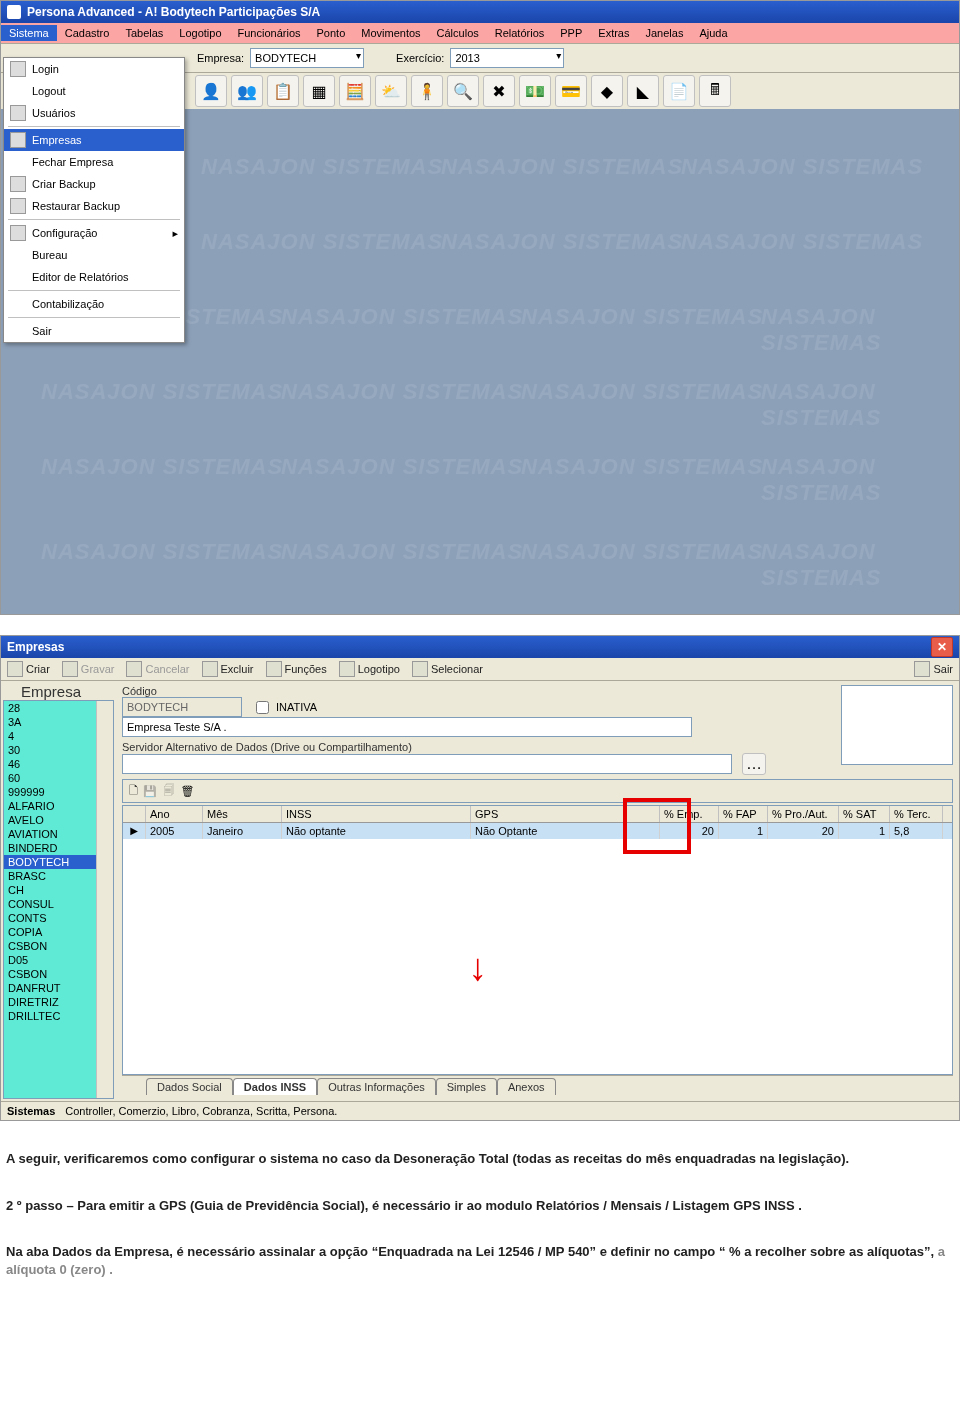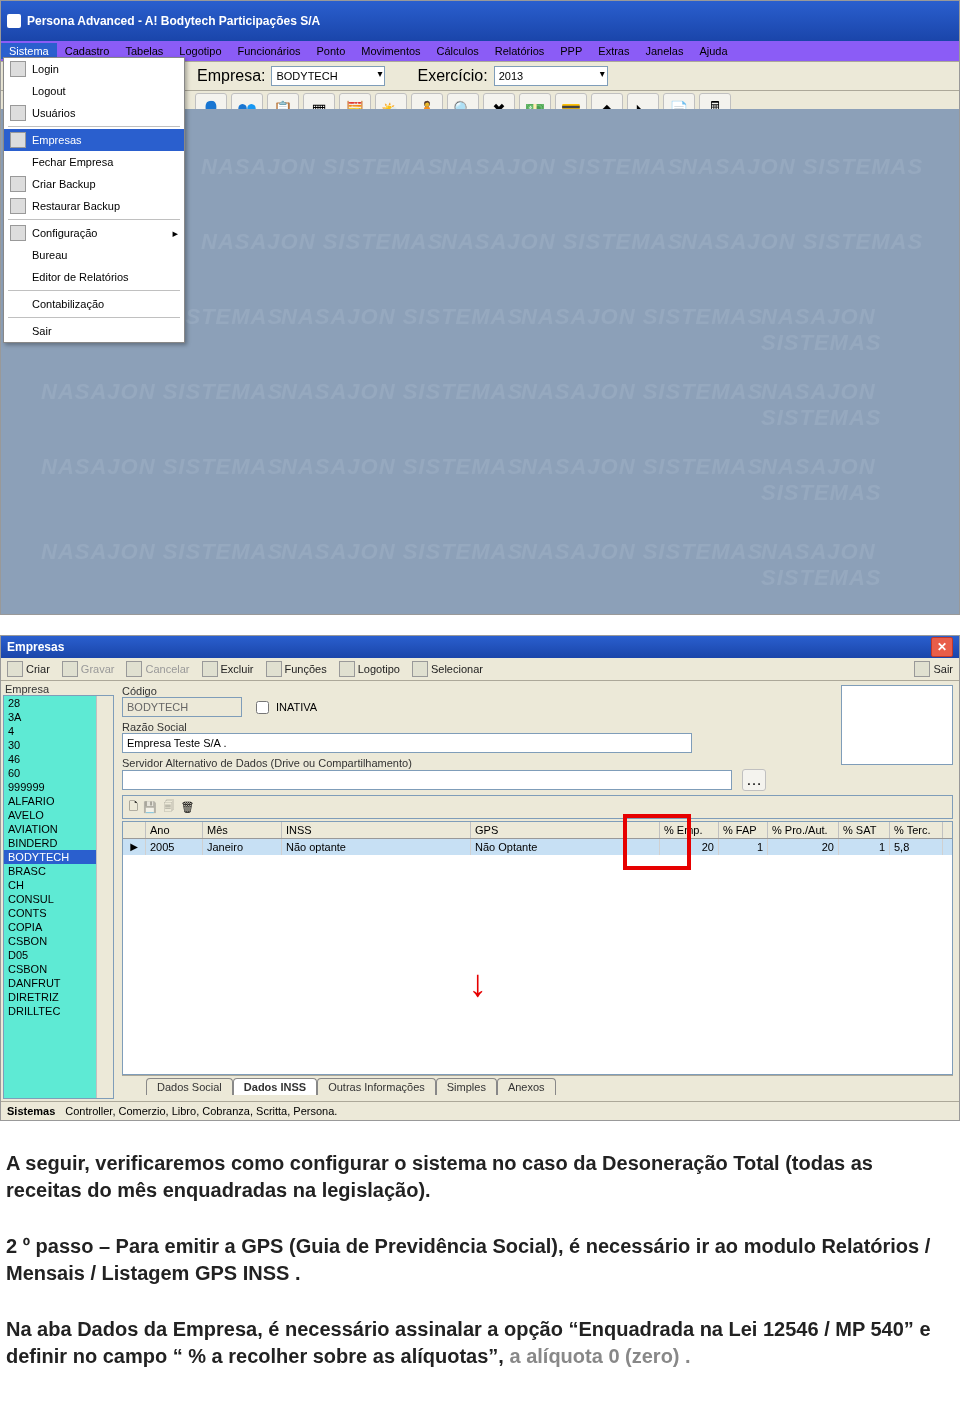--- a/index.html
+++ b/index.html
@@ -1,28 +1,28 @@
 <!DOCTYPE html>
 <html><head>
 <meta charset="utf-8">
 <style>
 html,body{margin:0;padding:0;background:#fff;font-family:Tahoma,Arial,sans-serif;font-size:11px;color:#000}
 .page{width:960px;margin:0 auto}
 .screenshot{margin:0 0 20px 0;border:1px solid #999;background:#fff}
 
 .win1{height:613px;position:relative;overflow:hidden}
-.titlebar{background:linear-gradient(#2a5fce,#1a45aa);height:22px;display:flex;align-items:center;color:#fff;font-weight:bold;font-size:12px;padding:9px 6px;gap:6px}
+.titlebar{background:linear-gradient(#2a5fce,#1a45aa);height:22px;display:flex;align-items:center;color:#fff;font-weight:bold;font-size:12px;padding:0 6px;gap:6px}
 .title-icon{width:14px;height:14px;background:#fff;border-radius:2px;display:inline-block}
-.menubar{background:#8b5cf6;border-bottom:1px solid #aca899;height:20px;display:flex;align-items:center}
+.menubar{background:#fca5a5;border-bottom:1px solid #aca899;height:20px;display:flex;align-items:center}
 .menubar .mi{padding:2px 8px;cursor:default}
 .menubar .mi.active{background:#2a5fce;color:#fff}
 .ribbonrow{background:#ece9d8;border-bottom:1px solid #aca899;height:28px;display:flex;align-items:center;gap:6px;padding:0 6px}
 .combo{border:1px solid #7f9db9;background:#fff;height:18px;display:inline-flex;align-items:center;padding:0 18px 0 4px;position:relative;min-width:90px}
 .combo::after{content:"▾";position:absolute;right:2px;top:1px;color:#000;font-size:10px}
-.lbl{font-size:16px}
+.lbl{font-size:11px}
 .toolbar{background:#ece9d8;border-bottom:1px solid #aca899;height:36px;display:flex;align-items:center;gap:4px;padding:0 6px}
 .tbtn{width:30px;height:30px;border:1px solid #c0c0c0;border-radius:3px;background:#f4f3ee;display:flex;align-items:center;justify-content:center;font-size:16px}
 .mdiarea{position:absolute;left:0;right:0;top:108px;bottom:0;background:#8ca0b8}
 .watermark{position:absolute;font-style:italic;font-weight:bold;font-size:22px;color:#9eafc5;opacity:0.6;letter-spacing:1px}
 .dropdown{position:absolute;left:2px;top:56px;width:180px;background:#fff;border:1px solid #888;box-shadow:2px 2px 4px rgba(0,0,0,0.3);z-index:10}
 .dropdown .sep{height:1px;background:#c0c0c0;margin:2px 4px}
 .dropdown .ditem{display:flex;align-items:center;gap:6px;padding:3px 6px}
 .dropdown .ditem.hl{background:#2a5fce;color:#fff}
 .dropdown .ditem .arrow{margin-left:auto}
 .dicon{width:14px;height:14px;background:#ddd;border:1px solid #999;flex-shrink:0}
@@ -30,21 +30,21 @@
 
 .win2{position:relative}
 .dlgtitle{background:linear-gradient(#2a5fce,#1a45aa);height:22px;display:flex;align-items:center;color:#fff;font-weight:bold;font-size:12px;padding:0 6px}
 .closebtn{width:20px;height:18px;background:#e85d49;border:1px solid #c0392b;color:#fff;border-radius:2px;margin-left:auto;display:flex;align-items:center;justify-content:center;font-weight:bold}
 .dlgtoolbar{background:#ece9d8;border-bottom:1px solid #aca899;padding:3px 6px;display:flex;align-items:center;gap:12px}
 .dbtn{display:flex;align-items:center;gap:3px;font-size:11px;color:#222}
 .dbtn.disabled{color:#999}
 .dicon2{width:14px;height:14px;background:#e0e0d0;border:1px solid #999;display:inline-block}
 .dlgbody{display:flex;background:#ece9d8;height:420px}
 .listpanel{width:115px;display:flex;flex-direction:column}
-.listlabel{font-size:11px;padding:2px 2px 0 4px;color:#333}
+.listlabel{font-size:15px;padding:2px 2px 0 20px;color:#333}
 .listbox{flex:1;margin:0 2px 2px 2px;border:1px solid #7f9db9;background:#5eead4;overflow:hidden;position:relative}
 .listbox::after{content:"";position:absolute;right:0;top:0;bottom:0;width:16px;background:#ece9d8;border-left:1px solid #c0c0c0}
 .listbox .li{padding:1px 4px;font-size:11px}
 .listbox .li.sel{background:#2a5fce;color:#fff}
 .formpanel{flex:1;padding:4px 6px;display:flex;flex-direction:column;gap:0}
 .field-lbl{font-size:11px;color:#333}
 .tfield{border:1px solid #7f9db9;background:#fff;height:18px;padding:0 4px;display:flex;align-items:center;font-size:11px}
 .tfield.ro{background:#ece9d8;color:#666}
 .rowflex{display:flex;gap:10px;align-items:center}
 .thumb{width:110px;height:78px;border:1px solid #7f9db9;background:#fff}
@@ -56,21 +56,21 @@
 .gc{border-right:1px solid #d0d0d0;padding:2px 4px;font-size:11px}
 .rowmark{width:14px;text-align:center;font-size:10px}
 .redbox{position:absolute;border:4px solid #e60000;pointer-events:none}
 .redarrow{position:absolute;color:#e60000;font-size:38px;font-weight:bold}
 .tabstrip{background:#ece9d8;border-top:1px solid #aca899;padding:2px 4px;display:flex;gap:0}
 .tab{border:1px solid #888;border-bottom:none;background:#ece9d8;padding:2px 10px;font-size:11px;border-top-left-radius:4px;border-top-right-radius:4px;color:#333}
 .tab.active{background:#fff;font-weight:bold}
 .statusbar{background:#ece9d8;border-top:1px solid #aca899;padding:3px 6px;display:flex;gap:10px;font-size:11px}
 .statusbar .sb1{font-weight:bold}
 
-.doc-text{font-family:Arial,sans-serif;font-size:20px;line-height:1.35;margin:29px 6px;font-weight:bold;color:#222}
+.doc-text{font-family:Arial,sans-serif;font-size:13px;line-height:1.35;margin:29px 6px;font-weight:bold;color:#222}
 .doc-text .gray{color:#888}
 </style>
 </head>
 <body>
 
 <div class="page">
 
   <div class="screenshot win1">
     <div class="titlebar">
       <span class="title-icon"></span>
@@ -279,21 +279,20 @@
         <div class="rowflex" style="align-items:flex-start">
           <div style="flex:1">
             <div class="field-lbl">Código</div>
             <div class="rowflex">
               <div class="tfield ro" style="width:110px">BODYTECH</div>
               <label class="rowflex" style="gap:4px">
                 <input type="checkbox" style="">
                 <span>INATIVA</span>
               </label>
             </div>
-            <div class="field-lbl" style="margin-top:4px">Razão Social</div>
             <div class="tfield" style="width:560px">Empresa Teste S/A .</div>
             <div class="field-lbl" style="margin-top:4px">Servidor Alternativo de Dados (Drive ou Compartilhamento)</div>
             <div class="rowflex">
               <div class="tfield" style="width:600px"></div>
               <div class="tbtn" style="width:22px;height:20px">…</div>
             </div>
           </div>
           <div class="thumb"></div>
         </div>
 

